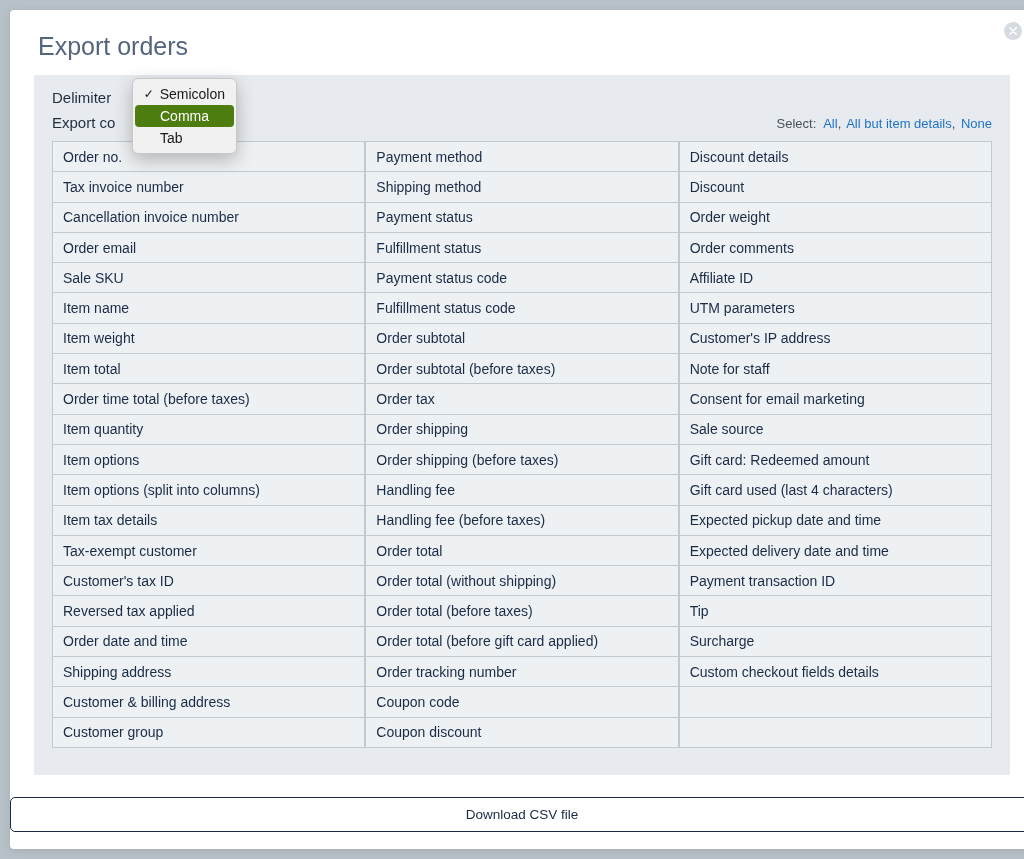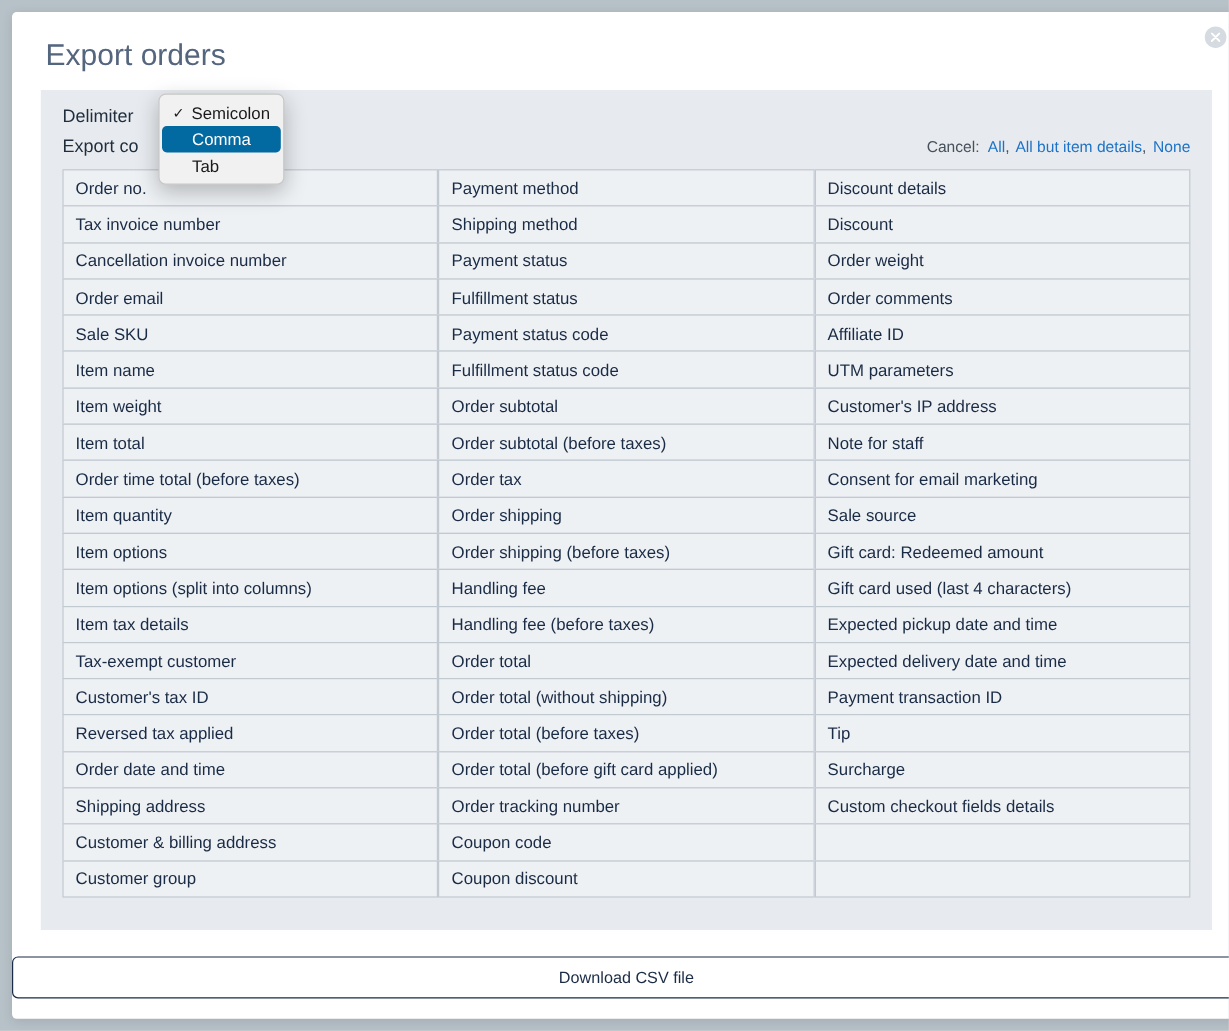--- a/index.html
+++ b/index.html
@@ -153,21 +153,21 @@
     .dropdown-item .check {
       width: 14px;
       display: inline-flex;
       justify-content: center;
       font-size: 12px;
     }
     .dropdown-item .dd-label {
       margin-left: 4px;
     }
     .dropdown-item.highlight {
-      background: #0369a1;
+      background: #4d7c0f;
       color: #ffffff;
     }
   </style>
 </head>
 <body>
 
 <div class="modal">
   <div class="close-btn">
     <svg viewBox="0 0 10 10">
       <path d="M1 1 L9 9 M9 1 L1 9" stroke="#ffffff" stroke-width="2" stroke-linecap="round"></path>
@@ -176,21 +176,21 @@
 
   <h1 class="title">Export orders</h1>
 
   <div class="content-area">
 
     <div class="delimiter-row">Delimiter</div>
 
     <div class="export-columns-row">
       <div class="export-columns-label">Export co</div>
       <div class="select-links">
-        <span class="lbl">Cancel:</span>
+        <span class="lbl">Select:</span>
         <a>All</a><span class="sep">,</span>
         <a>All but item details</a><span class="sep">,</span>
         <a>None</a>
       </div>
     </div>
 
     <div class="columns-wrapper" id="columns-wrapper">
 
     <div class="column">
           <div class="cell">Order no.</div>

